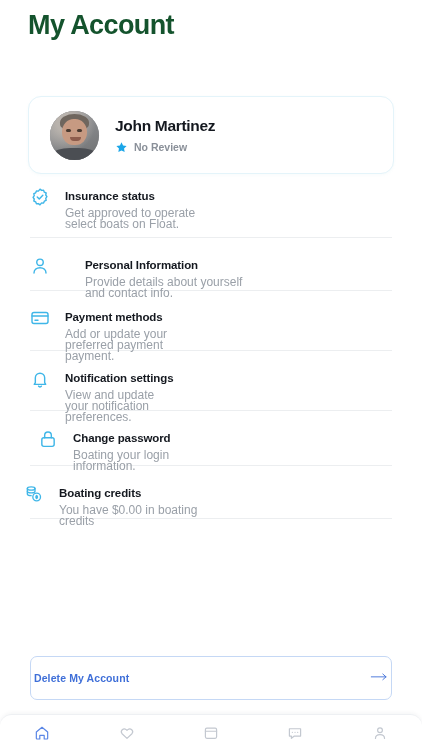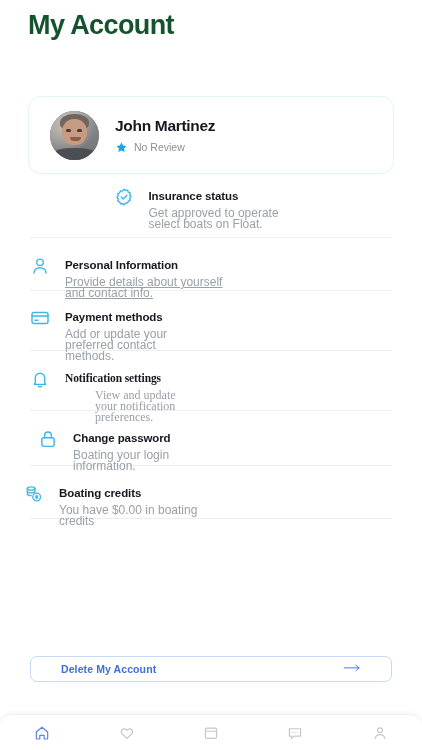--- a/index.html
+++ b/index.html
@@ -65,21 +65,21 @@
     background: #4b4e53;
   }
   .profile-meta { margin-left: 16px; }
   .profile-name {
     font-size: 15.5px; font-weight: 700; color: #14181f;
     letter-spacing: -0.3px;
   }
   .profile-review { display: flex; align-items: center; margin-top: 5px; }
   .star-icon { width: 13px; height: 13px; display: block; }
   .review-text {
-    margin-left: 6px; font-size: 10.5px; color: #8a9099; font-weight: 400;
+    margin-left: 6px; font-size: 10.5px; color: #8a9099; font-weight: 700;
   }
 
   
   .menu { position: absolute; left: 0; top: 186px; width: 422px; }
   .menu-item {
     position: relative; display: flex;
     padding: 0 30px; cursor: pointer;
   }
   .menu-icon {
     flex: 0 0 auto; width: 20px; height: 20px;
@@ -96,24 +96,24 @@
     line-height: 11px; max-width: 160px;
   }
   .divider {
     height: 1px; background: #eceef0;
     margin: 0 30px;
   }
 
   
   .delete-btn {
     position: absolute; left: 30px; top: 656px;
-    width: 362px; height: 26px;
+    width: 362px; height: 44px;
     border: 1px solid #c5d8f5; border-radius: 7px;
     background: #fff; display: flex; align-items: center;
-    justify-content: space-between; padding: 0 30px;
+    justify-content: space-between; padding: 0 3px;
     cursor: pointer;
   }
   .delete-label {
     font-size: 10.5px; font-weight: 700; color: #3f6fd8; letter-spacing: 0.1px;
   }
   .arrow-icon { width: 18px; height: 10px; color: #3f6fd8; }
   .arrow-icon svg { display: block; }
 
   
   .bottom-nav {
@@ -156,73 +156,73 @@
               <path d="M12 2.5l2.9 5.9 6.5.95-4.7 4.58 1.11 6.47L12 17.35l-5.81 3.05 1.11-6.47-4.7-4.58 6.5-.95z"></path>
             </svg>
         </span>
         <span class="review-text">No Review</span>
       </div>
     </div>
   </div>
 
   <div class="menu">
 
-    <div class="menu-item" style="height:51px;justify-content:center;">
+    <div class="menu-item" style="height:51px;">
       <span class="menu-icon">
         <svg viewBox="0 0 24 24" fill="none" stroke="currentColor" stroke-width="1.7" stroke-linecap="round" stroke-linejoin="round">
           <path d="M12 2.6l1.9 1.5 2.4-.2.9 2.3 2.2 1-.5 2.4 1.4 2-1.4 2 .5 2.4-2.2 1-.9 2.3-2.4-.2L12 21.4l-1.9-1.5-2.4.2-.9-2.3-2.2-1 .5-2.4-1.4-2 1.4-2-.5-2.4 2.2-1 .9-2.3 2.4.2z"></path>
           <polyline points="8.7,12.1 11.1,14.4 15.4,9.9"></polyline>
         </svg>
       </span>
       <span class="menu-text">
         <span class="menu-title">Insurance status</span>
         <span class="menu-desc" style="display:block;">Get approved to operate select boats on Float.</span>
       </span>
     </div>
     <div class="divider"></div>
 
-    <div class="menu-item" style="height:52px;padding-top:17px;">
+    <div class="menu-item" style="height:52px;padding-top:17px;gap:20px;">
       <span class="menu-icon">
         <svg viewBox="0 0 24 24" fill="none" stroke="currentColor" stroke-width="1.7" stroke-linecap="round" stroke-linejoin="round">
           <circle cx="12" cy="7.6" r="3.9"></circle>
           <path d="M4.8 20.4c0-3.9 3.2-6.4 7.2-6.4s7.2 2.5 7.2 6.4"></path>
         </svg>
       </span>
       <span class="menu-text">
         <span class="menu-title">Personal Information</span>
-        <span class="menu-desc" style="display:block;text-decoration:underline;">Provide details about yourself and contact info.</span>
+        <span class="menu-desc" style="display:block;">Provide details about yourself and contact info.</span>
       </span>
     </div>
     <div class="divider"></div>
 
     <div class="menu-item" style="height:59px;padding-top:16px;">
       <span class="menu-icon">
         <svg viewBox="0 0 24 24" fill="none" stroke="currentColor" stroke-width="1.7" stroke-linecap="round" stroke-linejoin="round">
           <rect x="2.4" y="5.4" width="19.2" height="13.2" rx="2.4"></rect>
           <line x1="2.4" y1="9.6" x2="21.6" y2="9.6"></line>
           <line x1="6" y1="14.6" x2="9.6" y2="14.6"></line>
         </svg>
       </span>
       <span class="menu-text">
         <span class="menu-title">Payment methods</span>
-        <span class="menu-desc" style="display:block;max-width:112px;">Add or update your preferred contact methods.</span>
-      </span>
-    </div>
-    <div class="divider"></div>
-
-    <div class="menu-item" style="height:59px;padding-top:17px;font-family:Liberation Serif, serif;">
+        <span class="menu-desc" style="display:block;max-width:112px;">Add or update your preferred payment payment.</span>
+      </span>
+    </div>
+    <div class="divider"></div>
+
+    <div class="menu-item" style="height:59px;padding-top:17px;">
       <span class="menu-icon">
         <svg viewBox="0 0 24 24" fill="none" stroke="currentColor" stroke-width="1.7" stroke-linecap="round" stroke-linejoin="round">
           <path d="M17.6 16.4V10.6a5.6 5.6 0 10-11.2 0v5.8l-1.3 2h13.8z"></path>
           <path d="M10.3 20.6a2 2 0 003.4 0"></path>
         </svg>
       </span>
       <span class="menu-text">
         <span class="menu-title">Notification settings</span>
-        <span class="menu-desc" style="display:block;max-width:100px;margin-left:30px;">View and update your notification preferences.</span>
+        <span class="menu-desc" style="display:block;max-width:100px;">View and update your notification preferences.</span>
       </span>
     </div>
     <div class="divider"></div>
 
     <div class="menu-item" style="height:54px;padding-top:17px;margin-left:8px;">
       <span class="menu-icon">
         <svg viewBox="0 0 24 24" fill="none" stroke="currentColor" stroke-width="1.7" stroke-linecap="round" stroke-linejoin="round">
           <rect x="4.6" y="10.4" width="14.8" height="10.4" rx="2.4"></rect>
           <path d="M8 10.4V7.6a4 4 0 018 0v2.8"></path>
         </svg>

